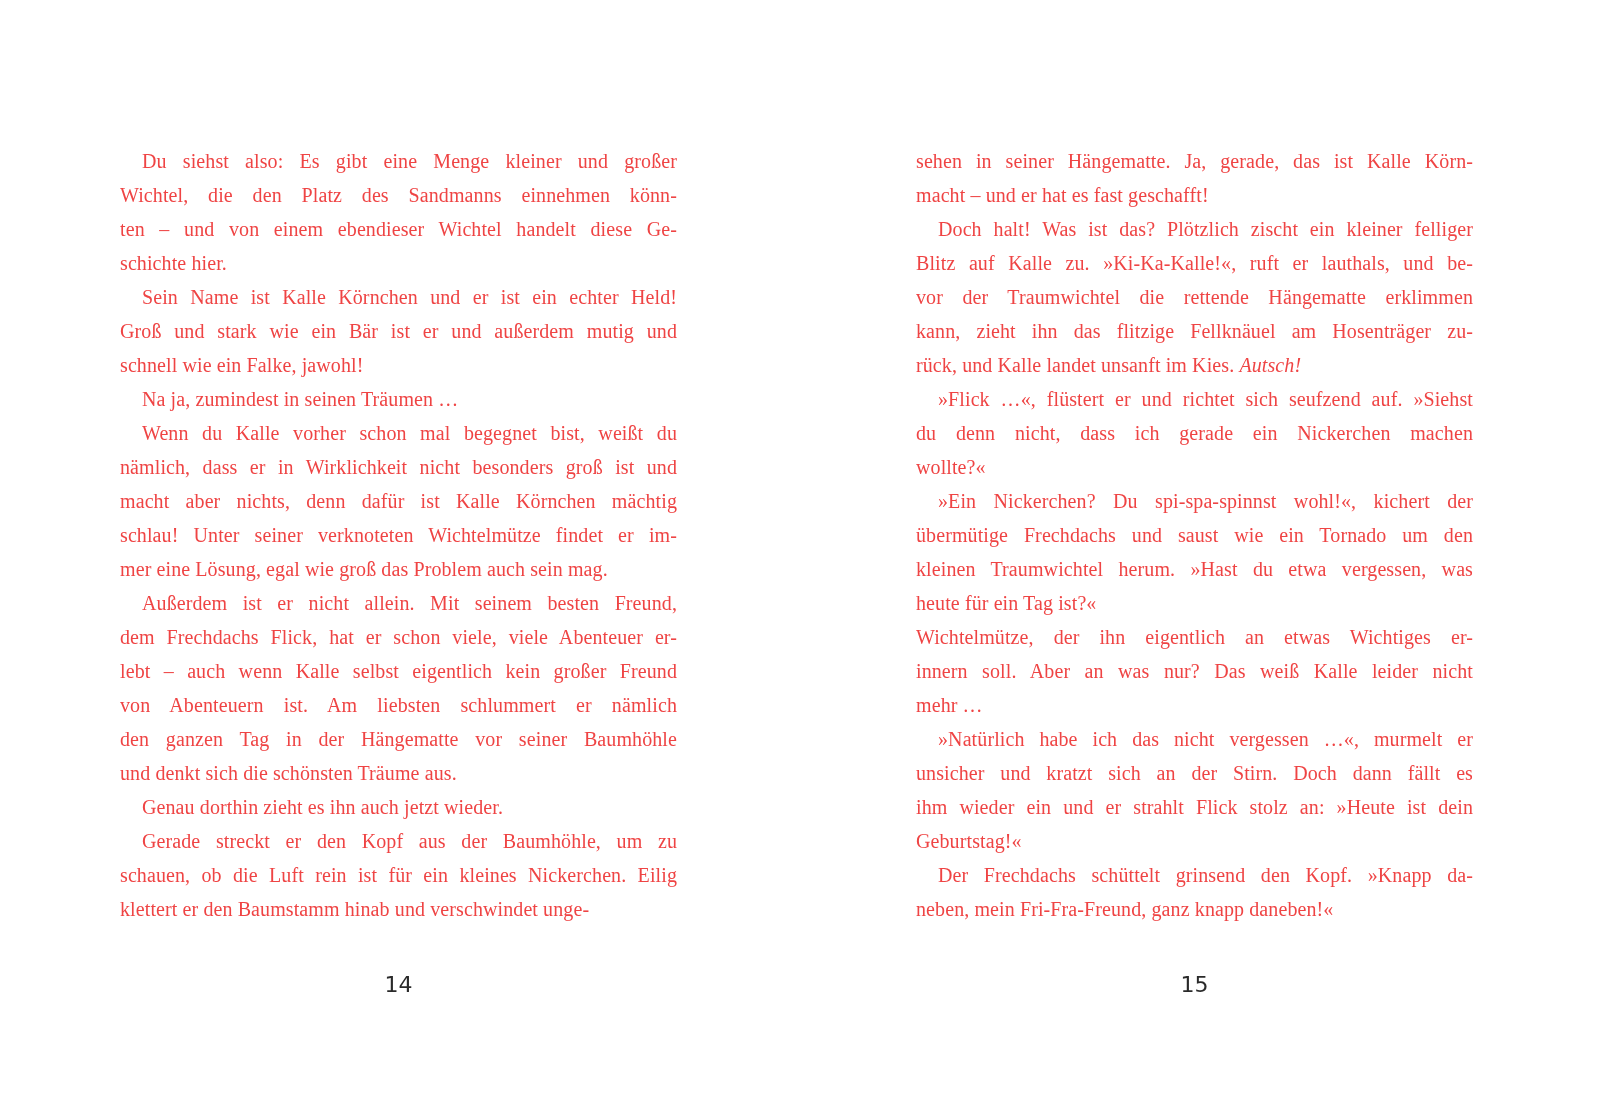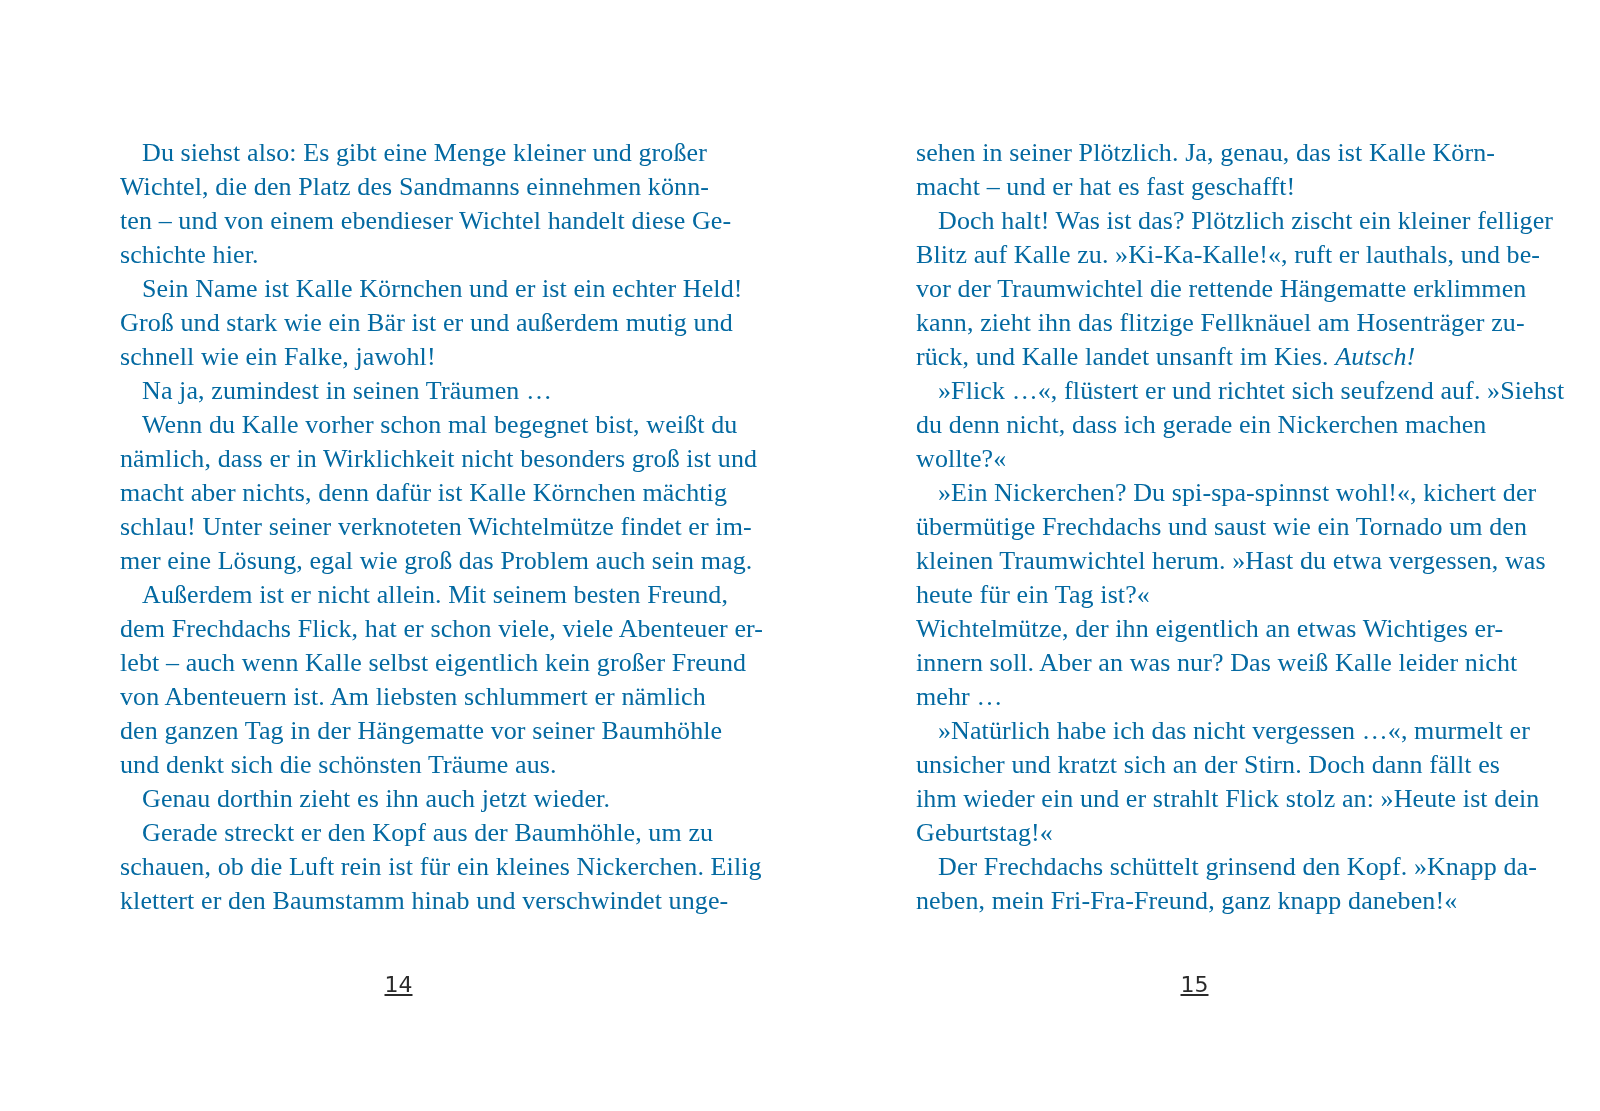--- a/index.html
+++ b/index.html
@@ -9,25 +9,25 @@
   body {
     width: 1600px;
     height: 1111px;
     position: relative;
     background: #ffffff;
     font-family: "Liberation Serif", serif;
     overflow: hidden;
   }
   .page-text {
     position: absolute;
-    top: 136px;
+    top: 144px;
     width: 557px;
-    font-size: 26px;
+    font-size: 20px;
     line-height: 34px;
-    color: #0369a1;
+    color: #ef4444;
     letter-spacing: 0.1px;
   }
   .page-text.left-col  { left: 120px; }
   .page-text.right-col { left: 916px; }
 
   .line {
     text-align: justify;
     text-align-last: justify;
     white-space: nowrap;
     height: 34px;
@@ -42,21 +42,20 @@
   }
 
   .page-number {
     position: absolute;
     top: 972px;
     width: 557px;
     text-align: center;
     font-family: "DejaVu Sans", sans-serif;
     font-size: 22px;
     color: #2a2a2a;
-    text-decoration: underline;
   }
   .page-number.left-col  { left: 120px; }
   .page-number.right-col { left: 916px; }
 </style>
 </head>
 <body>
 
 <div>
 
   <div class="page-text left-col">
@@ -79,21 +78,21 @@
       <div class="line">von Abenteuern ist. Am liebsten schlummert er nämlich</div>
       <div class="line">den ganzen Tag in der Hängematte vor seiner Baumhöhle</div>
       <div class="line last">und denkt sich die schönsten Träume aus.</div>
       <div class="line indent last">Genau dorthin zieht es ihn auch jetzt wieder.</div>
       <div class="line indent">Gerade streckt er den Kopf aus der Baumhöhle, um zu</div>
       <div class="line">schauen, ob die Luft rein ist für ein kleines Nickerchen. Eilig</div>
       <div class="line last">klettert er den Baumstamm hinab und verschwindet unge-</div>
     </div>
 
   <div class="page-text right-col">
-      <div class="line">sehen in seiner Plötzlich. Ja, genau, das ist Kalle Körn-</div>
+      <div class="line">sehen in seiner Hängematte. Ja, gerade, das ist Kalle Körn-</div>
       <div class="line last">macht – und er hat es fast geschafft!</div>
       <div class="line indent">Doch halt! Was ist das? Plötzlich zischt ein kleiner felliger</div>
       <div class="line">Blitz auf Kalle zu. »Ki-Ka-Kalle!«, ruft er lauthals, und be-</div>
       <div class="line">vor der Traumwichtel die rettende Hängematte erklimmen</div>
       <div class="line">kann, zieht ihn das flitzige Fellknäuel am Hosenträger zu-</div>
       <div class="line last">rück, und Kalle landet unsanft im Kies. <em>Autsch!</em></div>
       <div class="line indent">»Flick …«, flüstert er und richtet sich seufzend auf. »Siehst</div>
       <div class="line">du denn nicht, dass ich gerade ein Nickerchen machen</div>
       <div class="line last">wollte?«</div>
       <div class="line indent">»Ein Nickerchen? Du spi-spa-spinnst wohl!«, kichert der</div>

